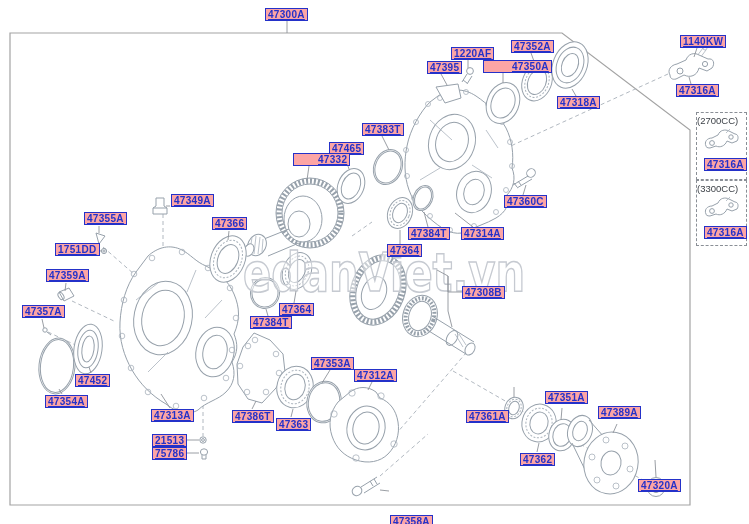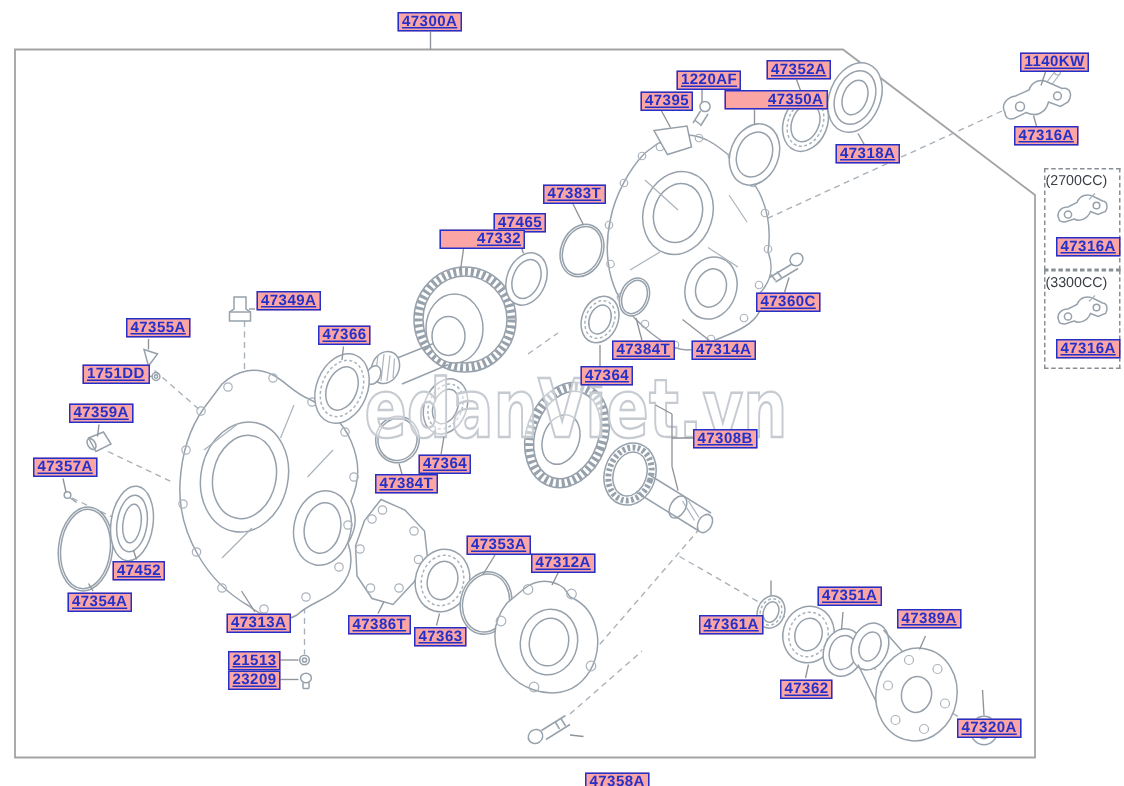--- a/index.html
+++ b/index.html
@@ -438,21 +438,21 @@
       <div class="plabel" style="left: 354px; top: 369px;">47312A</div>
       <div class="plabel" style="left: 75px; top: 374px;">47452</div>
       <div class="plabel" style="left: 466px; top: 374px; margin-top: 36px;">47361A</div>
       <div class="plabel" style="left: 45px; top: 395px;">47354A</div>
       <div class="plabel" style="left: 545px; top: 391px;">47351A</div>
       <div class="plabel" style="left: 598px; top: 406px;">47389A</div>
       <div class="plabel" style="left: 151px; top: 409px;">47313A</div>
       <div class="plabel" style="left: 232px; top: 410px;">47386T</div>
       <div class="plabel" style="left: 276px; top: 418px;">47363</div>
       <div class="plabel" style="left: 152px; top: 434px;">21513</div>
-      <div class="plabel" style="left: 152px; top: 447px;">23209</div>
+      <div class="plabel" style="left: 152px; top: 447px;">75786</div>
       <div class="plabel" style="left: 638px; top: 447px; margin-top: 32px;">47320A</div>
       <div class="plabel" style="left: 520px; top: 453px;">47362</div>
       <div class="plabel" style="left: 390px; top: 484px; margin-top: 31px;">47358A</div>
     </div>
 
 <div class="opt" id="opt0" style="left:696px;top:112px;width:49px;height:66px">
   <div class="opt-title">(2700CC)</div>
   <svg class="opt-art" width="40" height="27" viewBox="0 0 40 27">
     <path class="pline" d="M4,19 C2,15 5,11 10,11 L16,8 C18,3 23,2 27,4 L33,7 C36,7 37,11 35,14 L30,16 L25,14 C23,19 18,21 14,19 L8,21 C5,21 4,20 4,19 Z"></path>
     <circle class="pnofill" cx="10" cy="16" r="2.4"></circle>

